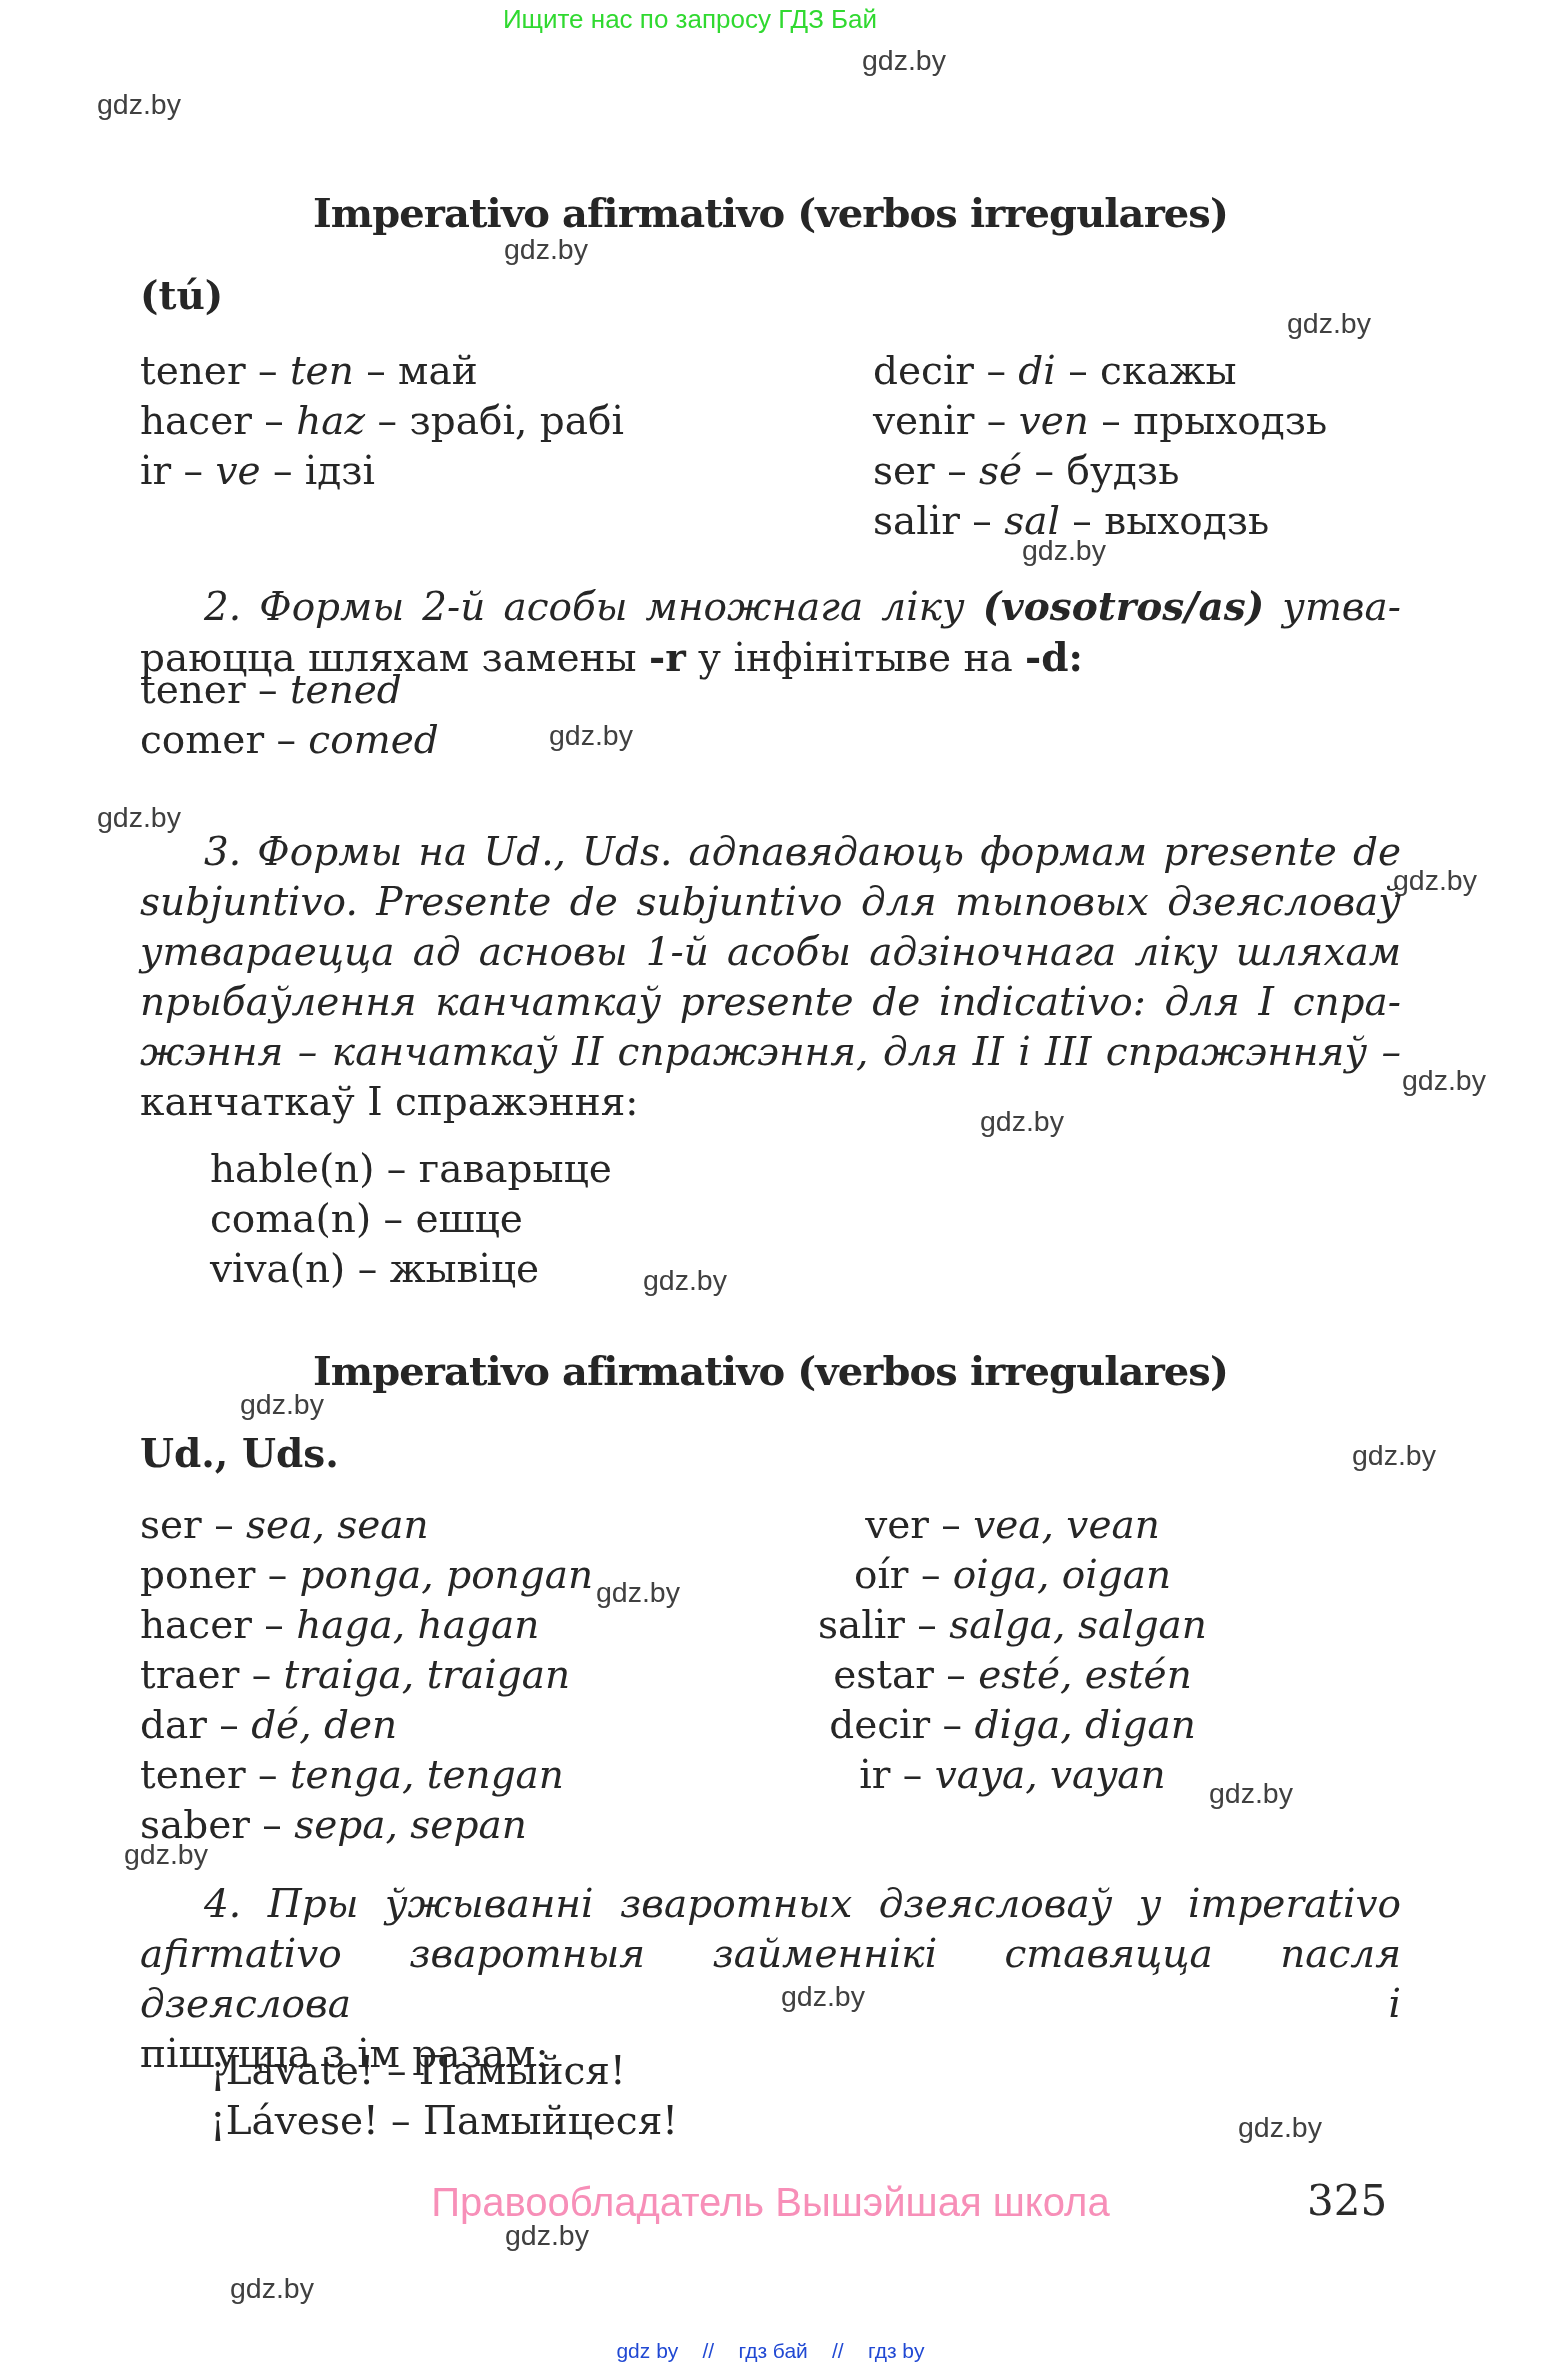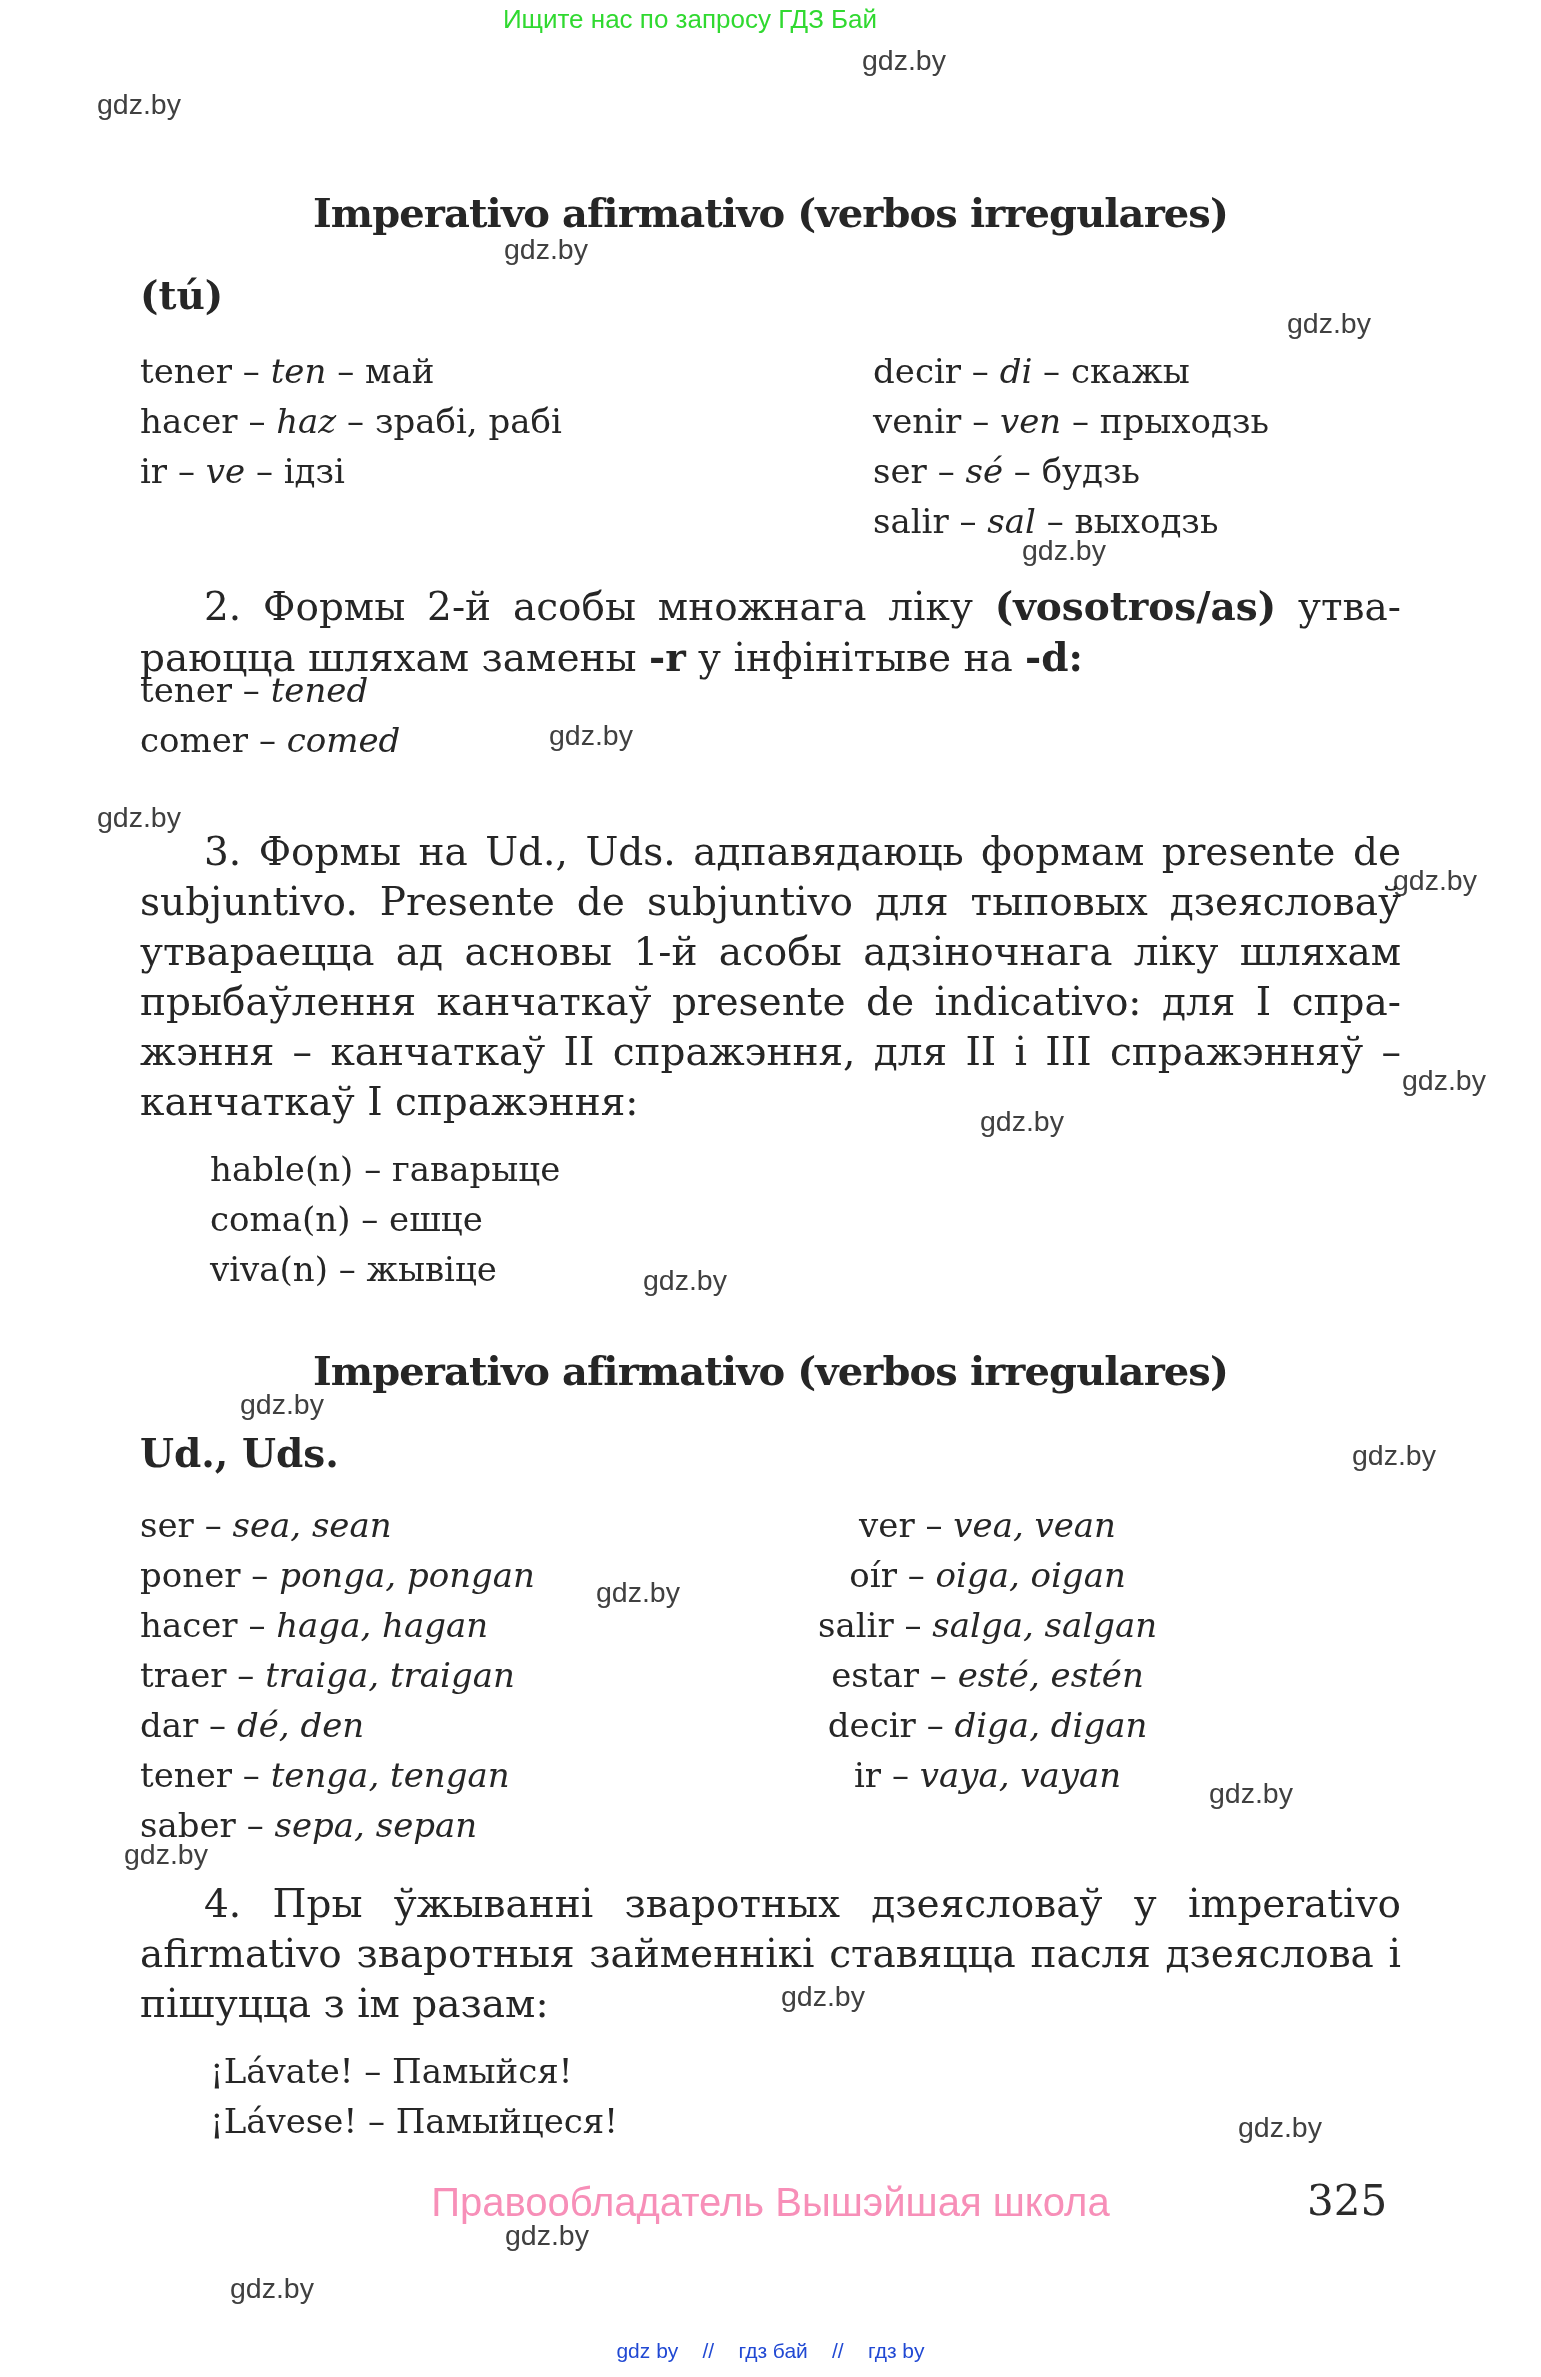--- a/index.html
+++ b/index.html
@@ -38,32 +38,32 @@
     letter-spacing:-0.9px;
     white-space:nowrap;
   }
   .person{
     left:140px;
     font-size:39px;
     font-weight:bold;
   }
   
   .col{
-    font-size:34px;
+    font-size:39px;
     line-height:50px;
     white-space:nowrap;
   }
   
   .para{
     left:140px;
     width:1261px;
     font-size:39px;
     line-height:50px;
   }
-  .jline{text-align:justify;text-align-last:justify;}
+  .jline{text-align:justify;text-align-last:justify;font-style:italic;}
   .lline{text-align:left;}
   .indent{padding-left:64px;}
   .b{font-weight:bold;}
   .i{font-style:italic;}
   
   .copyright{
     top:2180px;left:0;width:1541px;
     text-align:center;
     font-family:"Liberation Sans","DejaVu Sans",sans-serif;
     font-size:40px;

